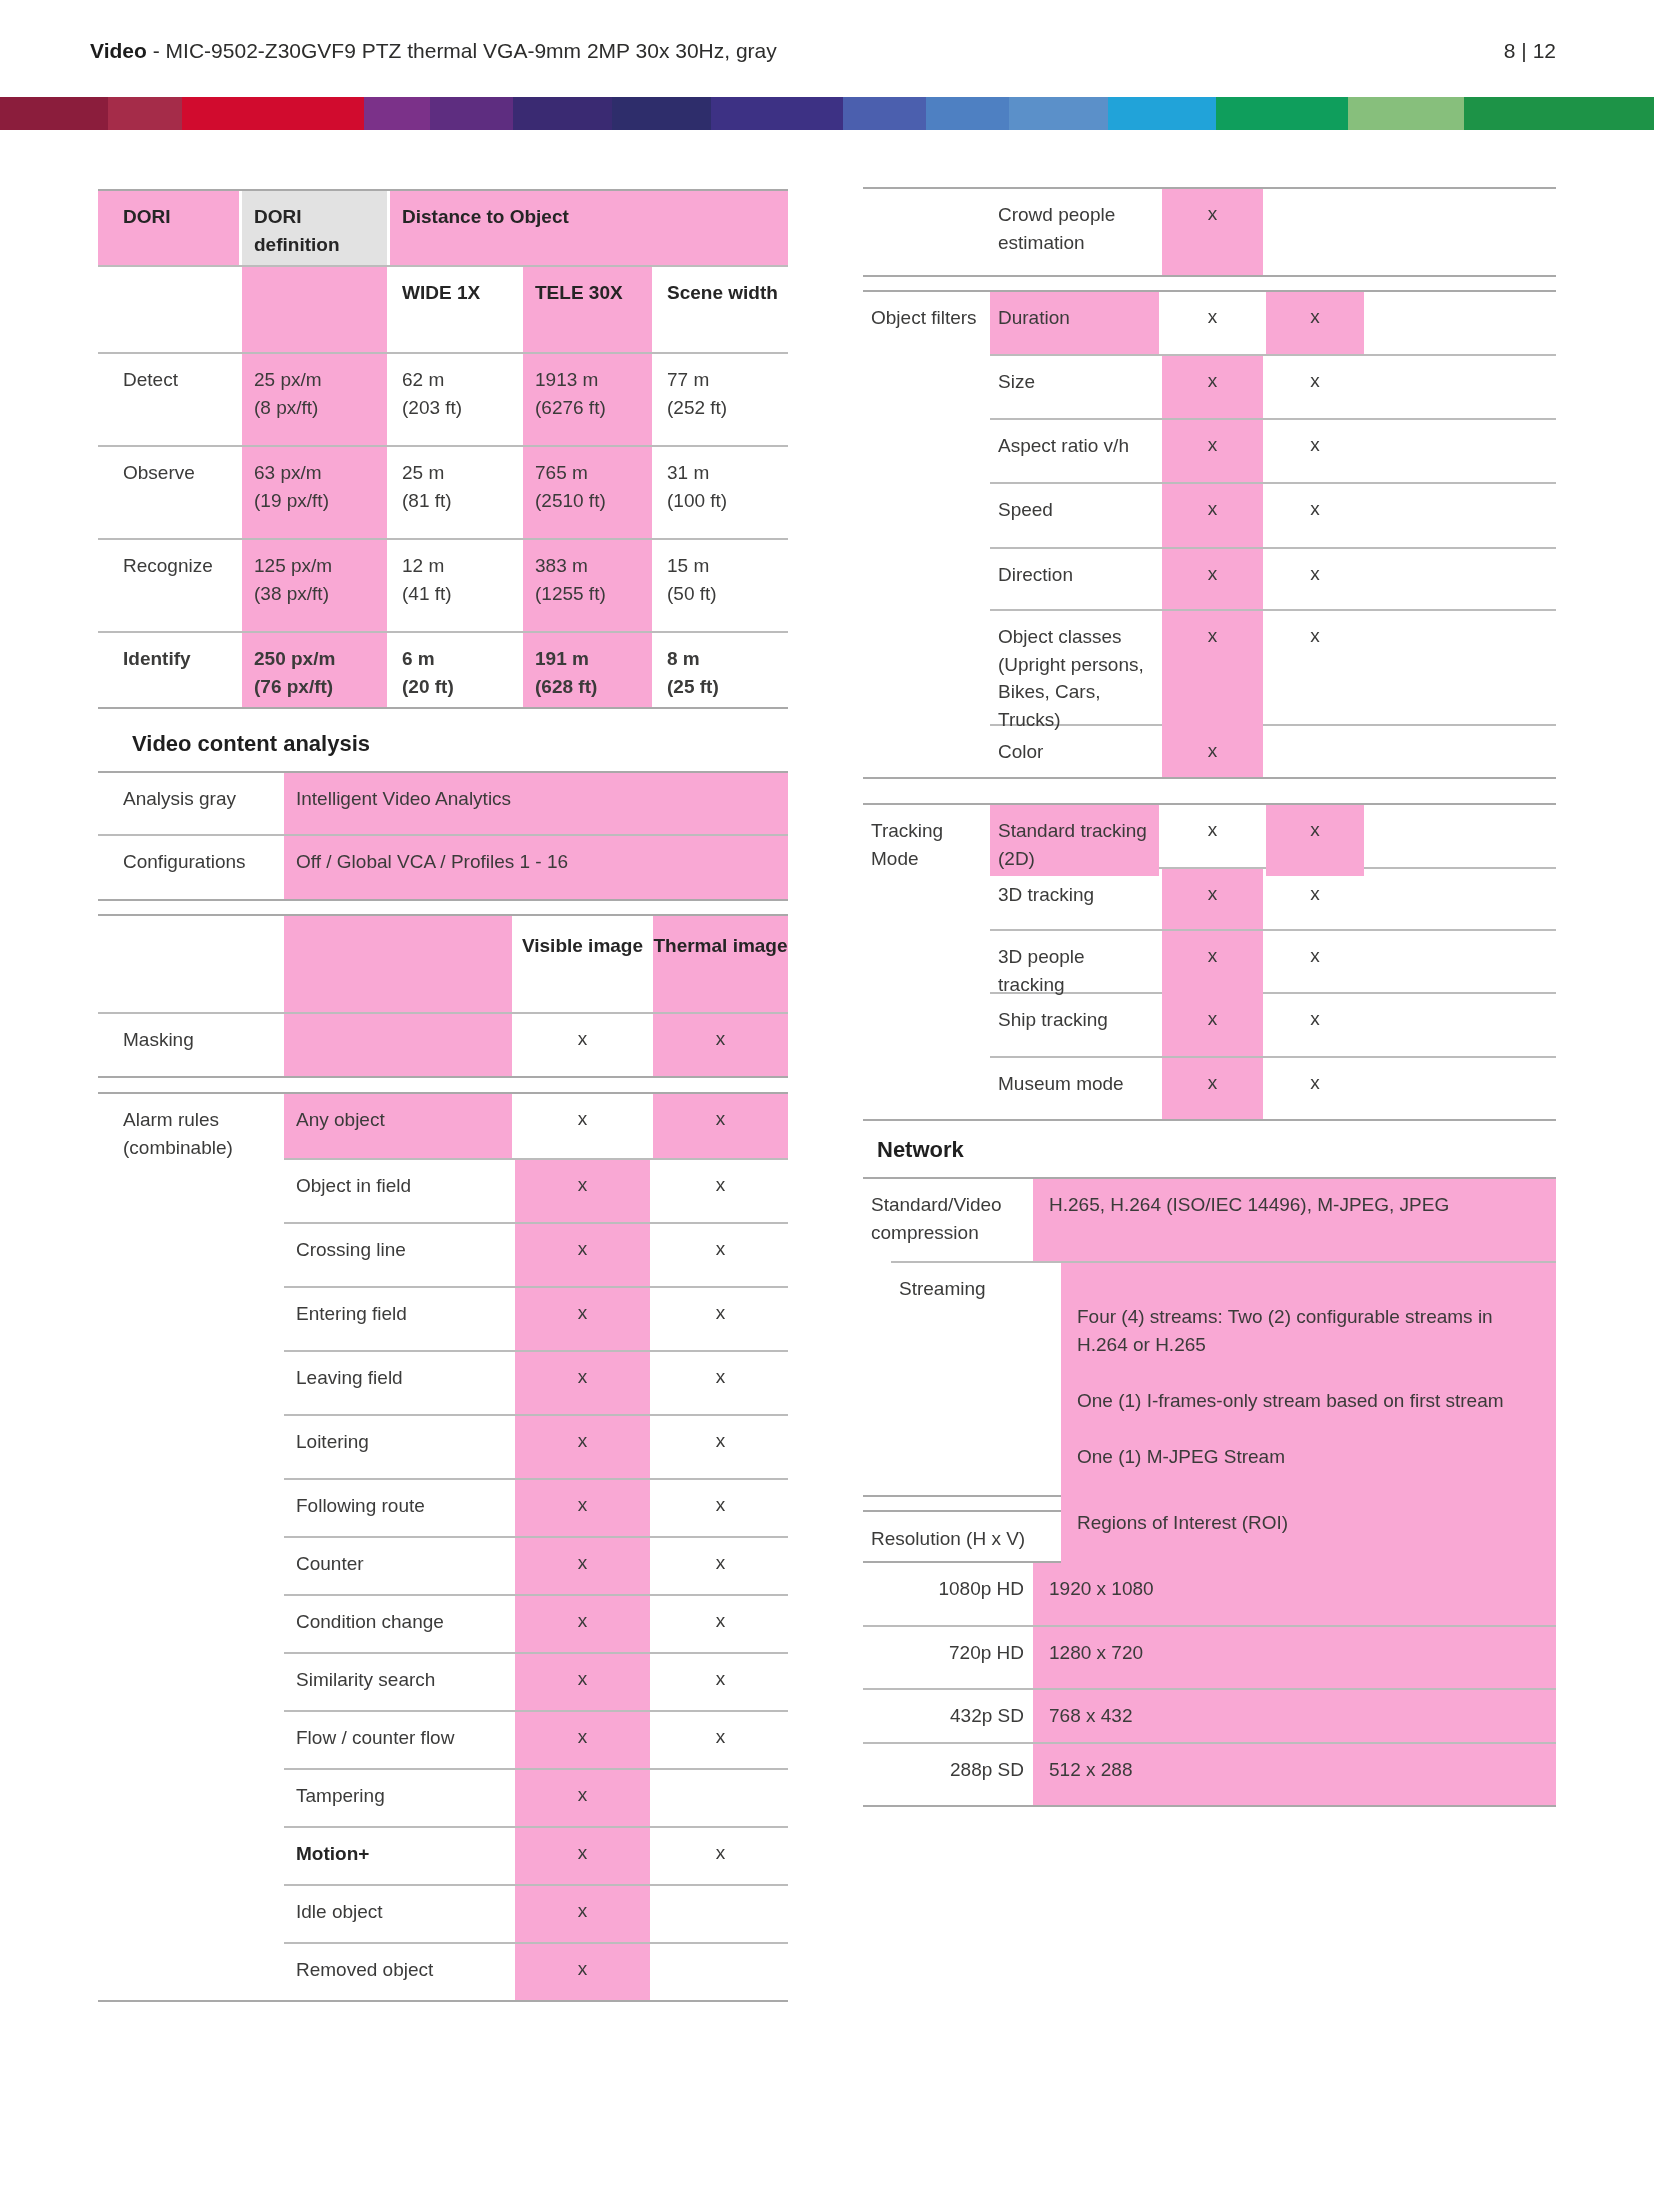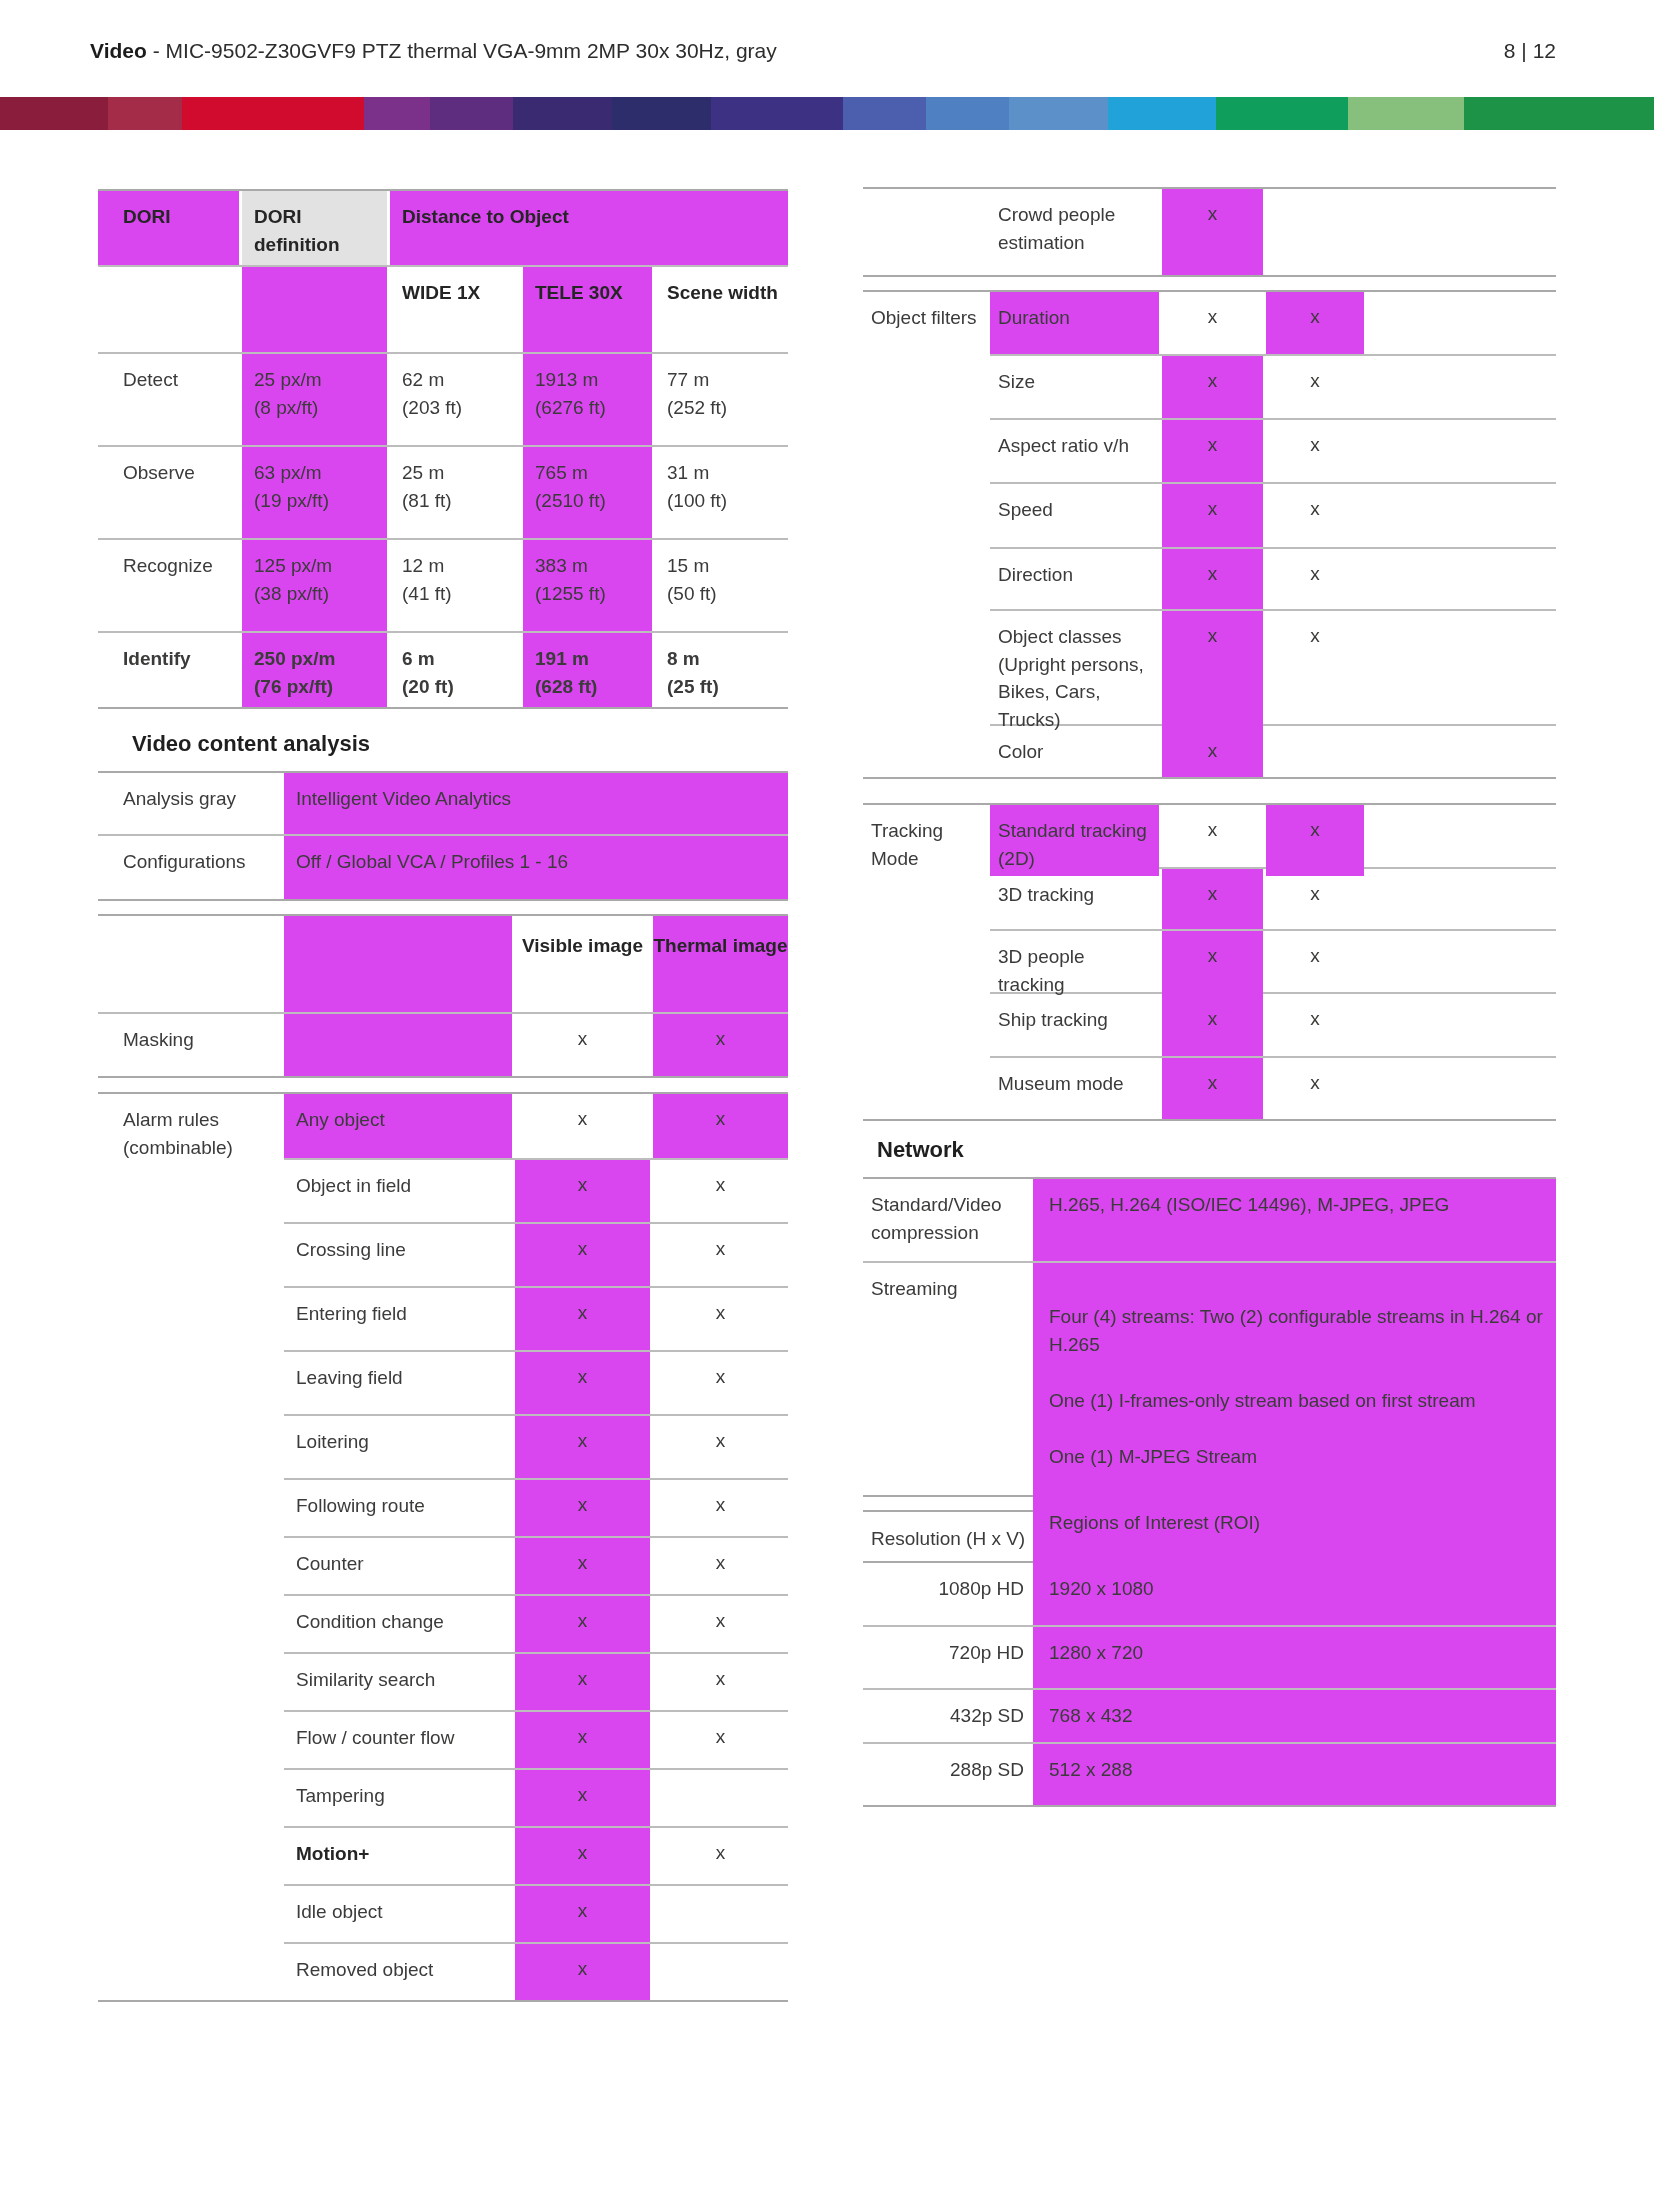--- a/index.html
+++ b/index.html
@@ -14,21 +14,21 @@
   
   .cols{display:flex;align-items:flex-start;}
   .colL{margin-left:98px;width:690px;}
   .colR{margin-left:75px;width:693px;}
   
   .blk{border-top:2px solid #a9a9a9;border-bottom:2px solid #a9a9a9;box-sizing:content-box;}
   .row{display:grid;column-gap:3px;box-sizing:border-box;}
   .row+.row{border-top:2px solid #bcbcbc;}
   .c{padding:12px 8px 4px 12px;line-height:1.45;white-space:pre-line;box-sizing:border-box;}
   .c1{padding-left:25px;}
-  .g{background:#d946ef;}
+  .g{background:#f9a8d4;}
   .gd{background:#e2e2e2;}
   .b{font-weight:bold;color:#252525;}
   .xc{text-align:center;padding:12px 0 0 0;line-height:1.4;}
   
   .dori-row{grid-template-columns:141px 145px 130px 129px 1fr;}
   .lp-row{grid-template-columns:183px 1fr;}
   .lmx{grid-template-columns:183px 1fr;display:grid;column-gap:3px;}
   .lmx-sub{grid-template-columns:228px 135px 1fr;}
   
   .rmx{grid-template-columns:124px 1fr;display:grid;column-gap:3px;}
@@ -329,21 +329,21 @@
     </div>
   </div>
 
   <div class="heading" style="margin:16px 0 14px 14px;">Network</div>
 
   <div class="blk">
     <div class="row rp-row" style="height:82px;">
       <div class="c">Standard/Video compression</div>
       <div class="c g" style="padding-left:16px;">H.265, H.264 (ISO/IEC 14496), M-JPEG, JPEG</div>
     </div>
-    <div class="row rp-row" style="height:234px;">
+    <div class="row rp-row" style="height:234px;margin-left:28px;">
       <div class="c">Streaming</div>
       <div class="c g stream-lines" style="padding-left:16px;">
         <div>Four (4) streams: Two (2) configurable streams in H.264 or H.265</div>
         <div>One (1) I-frames-only stream based on first stream</div>
         <div>One (1) M-JPEG Stream</div>
         <div class="roi-gap">Regions of Interest (ROI)</div>
       </div>
     </div>
   </div>
 

